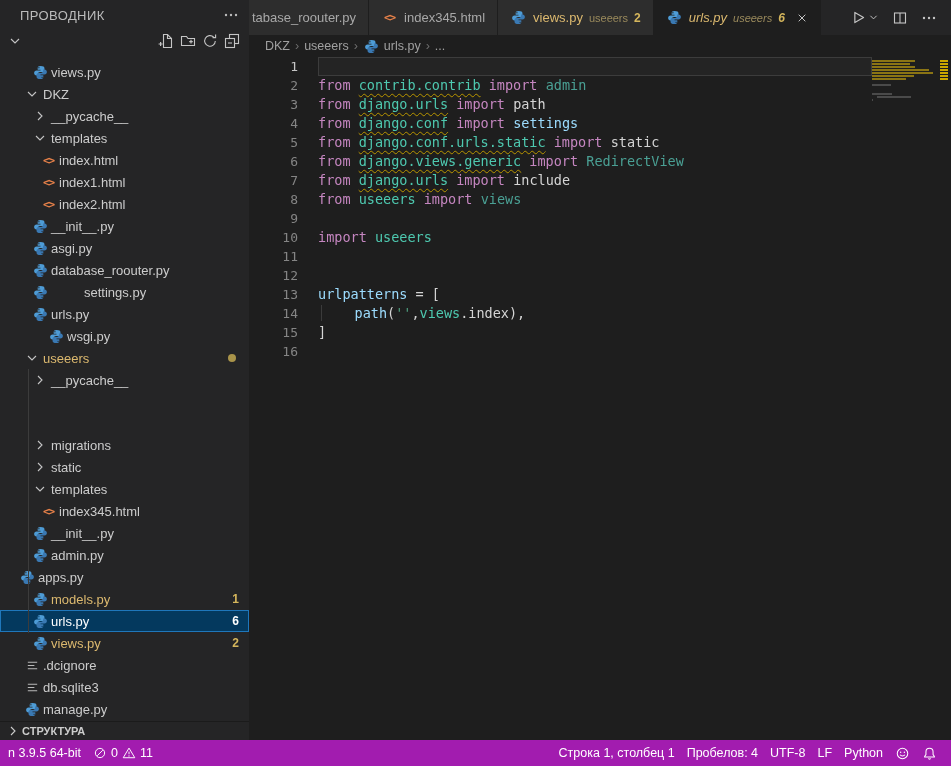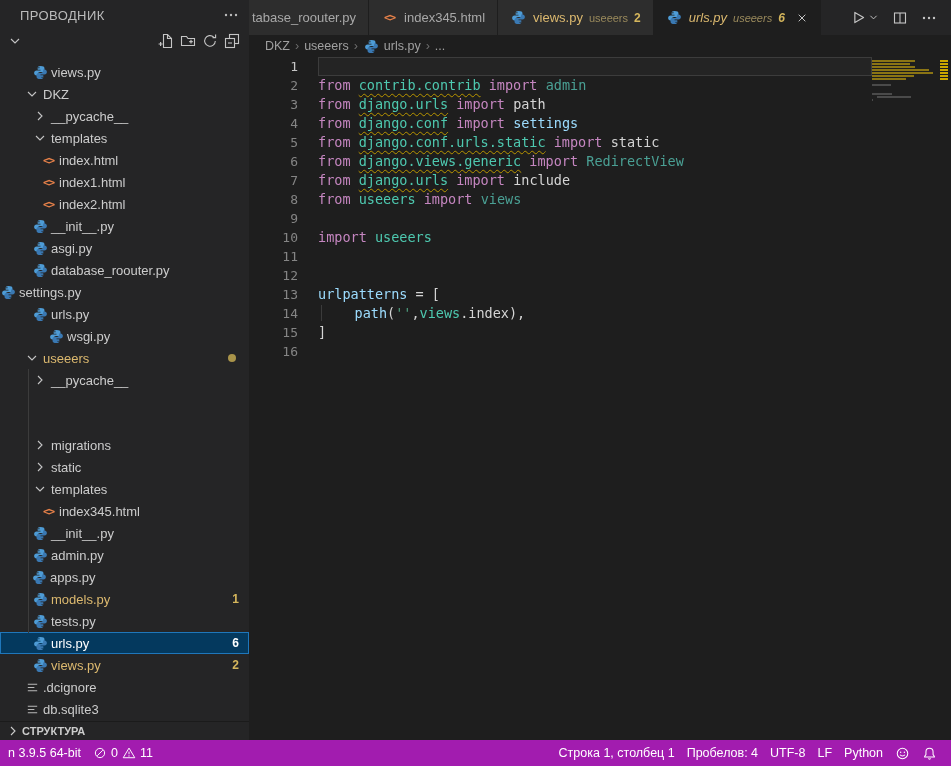--- a/index.html
+++ b/index.html
@@ -212,21 +212,21 @@
         <div class="trow" style="padding-left: 32px;">
           <span class="ticon">
             <svg width="15" height="15" viewBox="0 0 16 16">
               <path fill="#4e9cd6" d="M8 1C5.8 1 5 2 5 3.2V5h3v.8H3.8C2.2 5.8 1.2 6.9 1.2 8.5s1 2.7 2.6 2.7h1.4V9.8c0-1.3 1-2.3 2.3-2.3h2.7c1.2 0 2-.8 2-2V3.2C12.2 2 11 1 8 1zM6.3 2.2a.7.7 0 110 1.4.7.7 0 010-1.4z"></path>
               <path fill="#3a79b3" d="M8 15c2.2 0 3-1 3-2.2V11H8v-.8h4.2c1.6 0 2.6-1.1 2.6-2.7s-1-2.7-2.6-2.7h-1.4v1.4c0 1.3-1 2.3-2.3 2.3H5.8c-1.2 0-2 .8-2 2v2.3C3.8 14 5 15 8 15zm1.7-1.2a.7.7 0 110-1.4.7.7 0 010 1.4z"></path>
             </svg>
           </span>
           <span class="tlab">database_roouter.py</span>
           <span class="spacer"></span>
         </div>
-        <div class="trow" style="">
+        <div class="trow" style="padding-left: 32px; gap: 33px;">
           <span class="ticon">
             <svg width="15" height="15" viewBox="0 0 16 16">
               <path fill="#4e9cd6" d="M8 1C5.8 1 5 2 5 3.2V5h3v.8H3.8C2.2 5.8 1.2 6.9 1.2 8.5s1 2.7 2.6 2.7h1.4V9.8c0-1.3 1-2.3 2.3-2.3h2.7c1.2 0 2-.8 2-2V3.2C12.2 2 11 1 8 1zM6.3 2.2a.7.7 0 110 1.4.7.7 0 010-1.4z"></path>
               <path fill="#3a79b3" d="M8 15c2.2 0 3-1 3-2.2V11H8v-.8h4.2c1.6 0 2.6-1.1 2.6-2.7s-1-2.7-2.6-2.7h-1.4v1.4c0 1.3-1 2.3-2.3 2.3H5.8c-1.2 0-2 .8-2 2v2.3C3.8 14 5 15 8 15zm1.7-1.2a.7.7 0 110-1.4.7.7 0 010 1.4z"></path>
             </svg>
           </span>
           <span class="tlab">settings.py</span>
           <span class="spacer"></span>
         </div>
         <div class="trow" style="padding-left: 32px;">
@@ -315,50 +315,40 @@
         <div class="trow" style="padding-left: 32px;">
           <span class="ticon">
             <svg width="15" height="15" viewBox="0 0 16 16">
               <path fill="#4e9cd6" d="M8 1C5.8 1 5 2 5 3.2V5h3v.8H3.8C2.2 5.8 1.2 6.9 1.2 8.5s1 2.7 2.6 2.7h1.4V9.8c0-1.3 1-2.3 2.3-2.3h2.7c1.2 0 2-.8 2-2V3.2C12.2 2 11 1 8 1zM6.3 2.2a.7.7 0 110 1.4.7.7 0 010-1.4z"></path>
               <path fill="#3a79b3" d="M8 15c2.2 0 3-1 3-2.2V11H8v-.8h4.2c1.6 0 2.6-1.1 2.6-2.7s-1-2.7-2.6-2.7h-1.4v1.4c0 1.3-1 2.3-2.3 2.3H5.8c-1.2 0-2 .8-2 2v2.3C3.8 14 5 15 8 15zm1.7-1.2a.7.7 0 110-1.4.7.7 0 010 1.4z"></path>
             </svg>
           </span>
           <span class="tlab">admin.py</span>
           <span class="spacer"></span>
         </div>
-        <div class="trow" style="padding-left: 19px; margin-left: 12px;">
+        <div class="trow" style="padding-left: 19px;">
           <span class="ticon">
             <svg width="15" height="15" viewBox="0 0 16 16">
               <path fill="#4e9cd6" d="M8 1C5.8 1 5 2 5 3.2V5h3v.8H3.8C2.2 5.8 1.2 6.9 1.2 8.5s1 2.7 2.6 2.7h1.4V9.8c0-1.3 1-2.3 2.3-2.3h2.7c1.2 0 2-.8 2-2V3.2C12.2 2 11 1 8 1zM6.3 2.2a.7.7 0 110 1.4.7.7 0 010-1.4z"></path>
               <path fill="#3a79b3" d="M8 15c2.2 0 3-1 3-2.2V11H8v-.8h4.2c1.6 0 2.6-1.1 2.6-2.7s-1-2.7-2.6-2.7h-1.4v1.4c0 1.3-1 2.3-2.3 2.3H5.8c-1.2 0-2 .8-2 2v2.3C3.8 14 5 15 8 15zm1.7-1.2a.7.7 0 110-1.4.7.7 0 010 1.4z"></path>
             </svg>
           </span>
           <span class="tlab">apps.py</span>
           <span class="spacer"></span>
         </div>
         <div class="trow mod" style="padding-left: 32px;">
           <span class="ticon">
             <svg width="15" height="15" viewBox="0 0 16 16">
               <path fill="#4e9cd6" d="M8 1C5.8 1 5 2 5 3.2V5h3v.8H3.8C2.2 5.8 1.2 6.9 1.2 8.5s1 2.7 2.6 2.7h1.4V9.8c0-1.3 1-2.3 2.3-2.3h2.7c1.2 0 2-.8 2-2V3.2C12.2 2 11 1 8 1zM6.3 2.2a.7.7 0 110 1.4.7.7 0 010-1.4z"></path>
               <path fill="#3a79b3" d="M8 15c2.2 0 3-1 3-2.2V11H8v-.8h4.2c1.6 0 2.6-1.1 2.6-2.7s-1-2.7-2.6-2.7h-1.4v1.4c0 1.3-1 2.3-2.3 2.3H5.8c-1.2 0-2 .8-2 2v2.3C3.8 14 5 15 8 15zm1.7-1.2a.7.7 0 110-1.4.7.7 0 010 1.4z"></path>
             </svg>
           </span>
           <span class="tlab">models.py</span>
           <span class="spacer"></span>
           <span class="badge">1</span>
-        </div>
-        <div class="trow" style="padding-left: 32px;">
-          <span class="ticon">
-            <svg width="15" height="15" viewBox="0 0 16 16">
-              <path fill="#4e9cd6" d="M8 1C5.8 1 5 2 5 3.2V5h3v.8H3.8C2.2 5.8 1.2 6.9 1.2 8.5s1 2.7 2.6 2.7h1.4V9.8c0-1.3 1-2.3 2.3-2.3h2.7c1.2 0 2-.8 2-2V3.2C12.2 2 11 1 8 1zM6.3 2.2a.7.7 0 110 1.4.7.7 0 010-1.4z"></path>
-              <path fill="#3a79b3" d="M8 15c2.2 0 3-1 3-2.2V11H8v-.8h4.2c1.6 0 2.6-1.1 2.6-2.7s-1-2.7-2.6-2.7h-1.4v1.4c0 1.3-1 2.3-2.3 2.3H5.8c-1.2 0-2 .8-2 2v2.3C3.8 14 5 15 8 15zm1.7-1.2a.7.7 0 110-1.4.7.7 0 010 1.4z"></path>
-            </svg>
-          </span>
-          <span class="tlab">tests.py</span>
-          <span class="spacer"></span>
         </div>
         <div class="trow sel" style="padding-left: 32px;">
           <span class="ticon">
             <svg width="15" height="15" viewBox="0 0 16 16">
               <path fill="#4e9cd6" d="M8 1C5.8 1 5 2 5 3.2V5h3v.8H3.8C2.2 5.8 1.2 6.9 1.2 8.5s1 2.7 2.6 2.7h1.4V9.8c0-1.3 1-2.3 2.3-2.3h2.7c1.2 0 2-.8 2-2V3.2C12.2 2 11 1 8 1zM6.3 2.2a.7.7 0 110 1.4.7.7 0 010-1.4z"></path>
               <path fill="#3a79b3" d="M8 15c2.2 0 3-1 3-2.2V11H8v-.8h4.2c1.6 0 2.6-1.1 2.6-2.7s-1-2.7-2.6-2.7h-1.4v1.4c0 1.3-1 2.3-2.3 2.3H5.8c-1.2 0-2 .8-2 2v2.3C3.8 14 5 15 8 15zm1.7-1.2a.7.7 0 110-1.4.7.7 0 010 1.4z"></path>
             </svg>
           </span>
           <span class="tlab">urls.py</span>
           <span class="spacer"></span>

